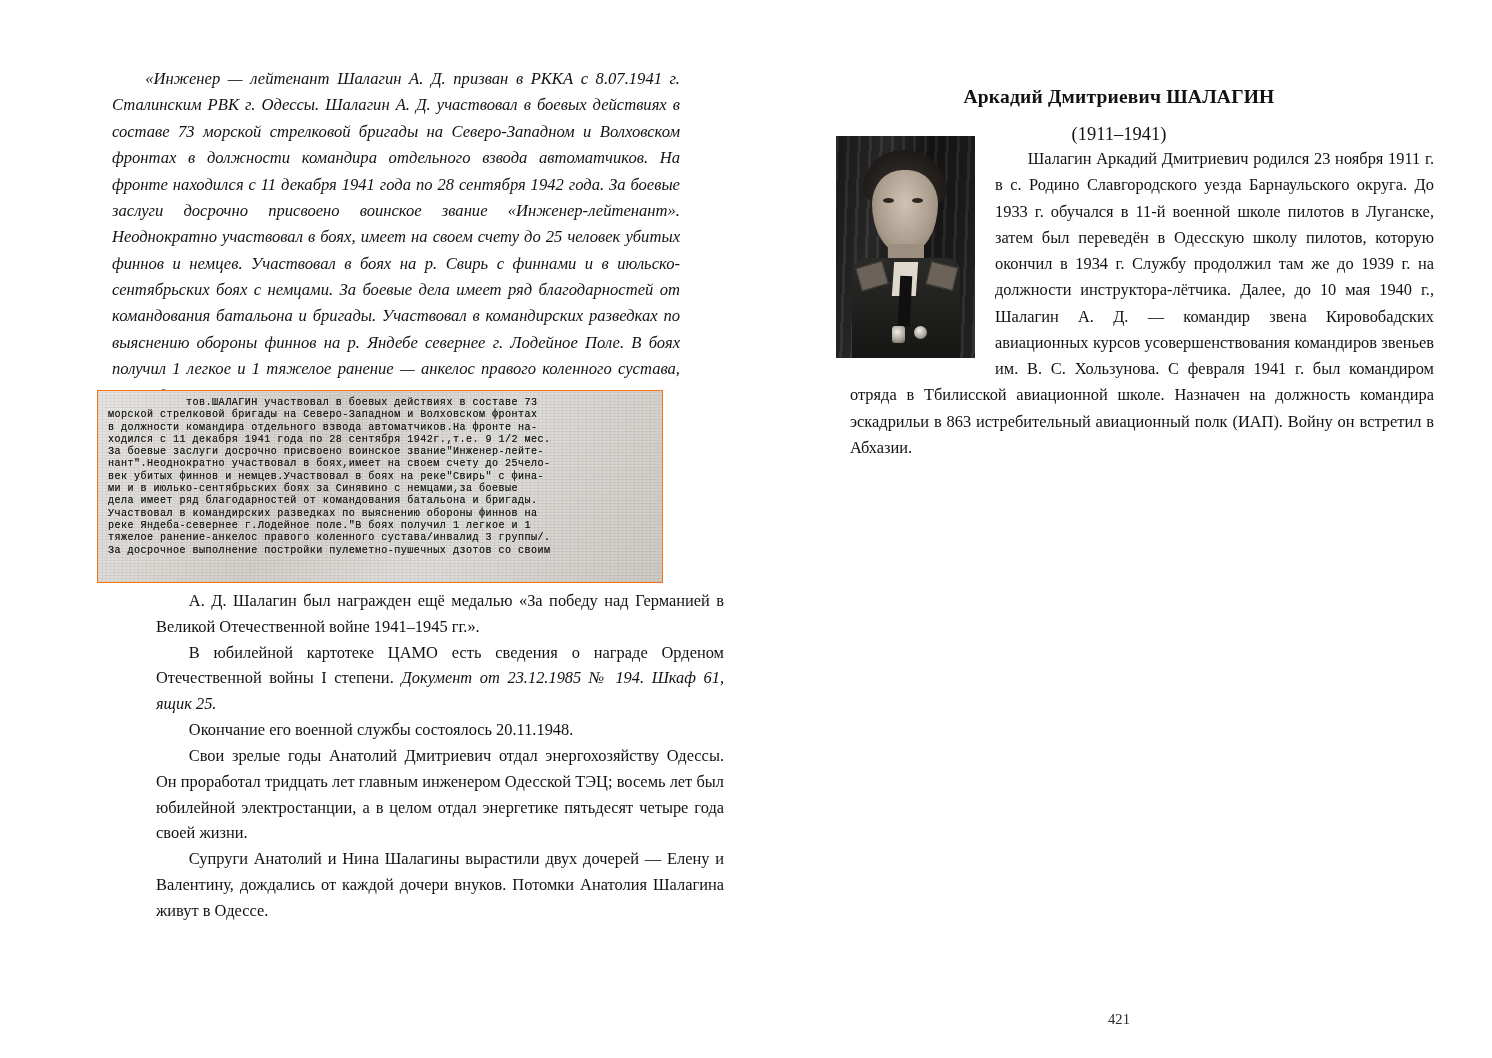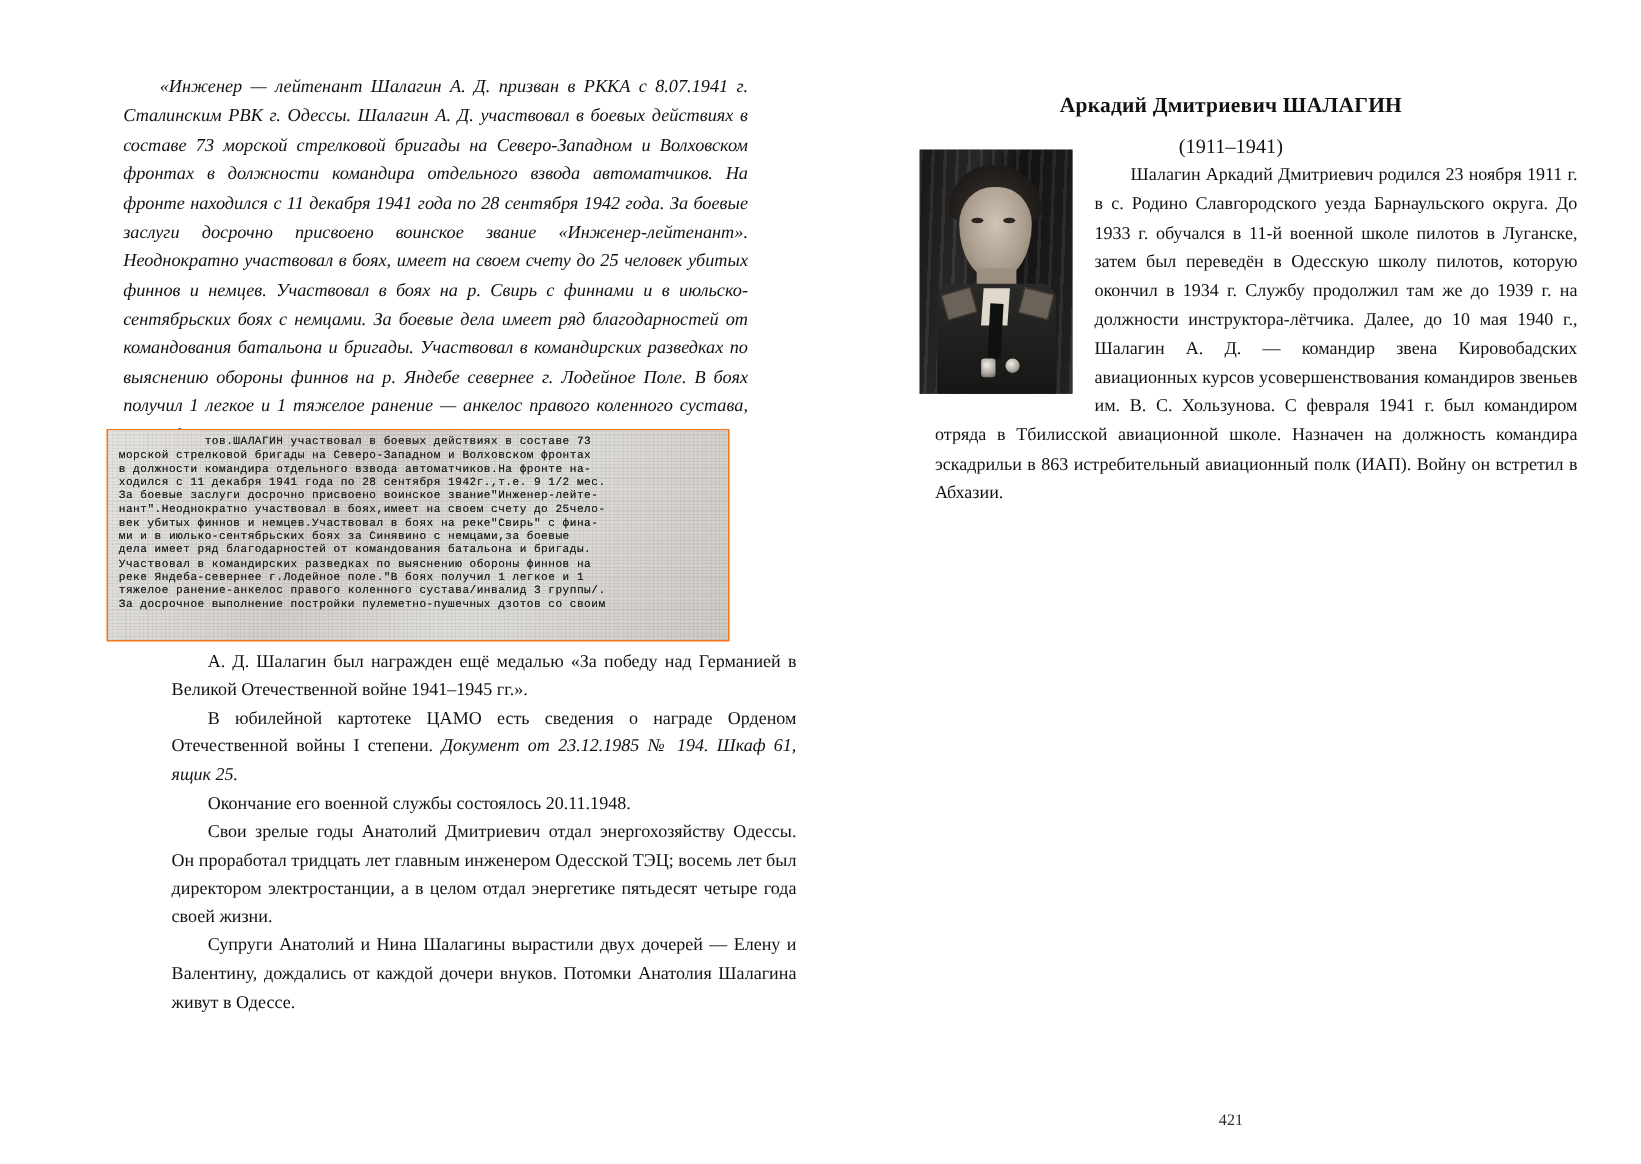--- a/index.html
+++ b/index.html
@@ -262,21 +262,21 @@
 Участвовал в командирских разведках по выяснению обороны финнов на
 реке Яндеба-севернее г.Лодейное поле."В боях получил 1 легкое и 1
 тяжелое ранение-анкелос правого коленного сустава/инвалид 3 группы/.
 За досрочное выполнение постройки пулеметно-пушечных дзотов со своим</div>
     </div>
 
     <div class="left-after-scan body-text">
       <p>А. Д. Шалагин был награжден ещё медалью «За победу над Германией в Великой Отечественной войне 1941–1945 гг.».</p>
       <p><span>В юбилейной картотеке ЦАМО есть сведения о награде Орденом Отечественной войны I степени. </span><span class="inline-italic">Документ от 23.12.1985 № 194. Шкаф 61, ящик 25.</span></p>
       <p>Окончание его военной службы состоялось 20.11.1948.</p>
-      <p>Свои зрелые годы Анатолий Дмитриевич отдал энергохозяйству Одессы. Он проработал тридцать лет главным инженером Одесской ТЭЦ; восемь лет был директором электростанции, а в целом отдал энергетике пятьдесят четыре года своей жизни.</p>
+      <p>Свои зрелые годы Анатолий Дмитриевич отдал энергохозяйству Одессы. Он проработал тридцать лет главным инженером Одесской ТЭЦ; восемь лет был юбилейной электростанции, а в целом отдал энергетике пятьдесят четыре года своей жизни.</p>
       <p>Супруги Анатолий и Нина Шалагины вырастили двух дочерей — Елену и Валентину, дождались от каждой дочери внуков. Потомки Анатолия Шалагина живут в Одессе.</p>
     </div>
 
   </div>
 
   <div class="page page-right">
 
     <div class="title-block">
       <p class="title-name">Аркадий Дмитриевич ШАЛАГИН</p>
       <p class="title-years">(1911–1941)</p>

